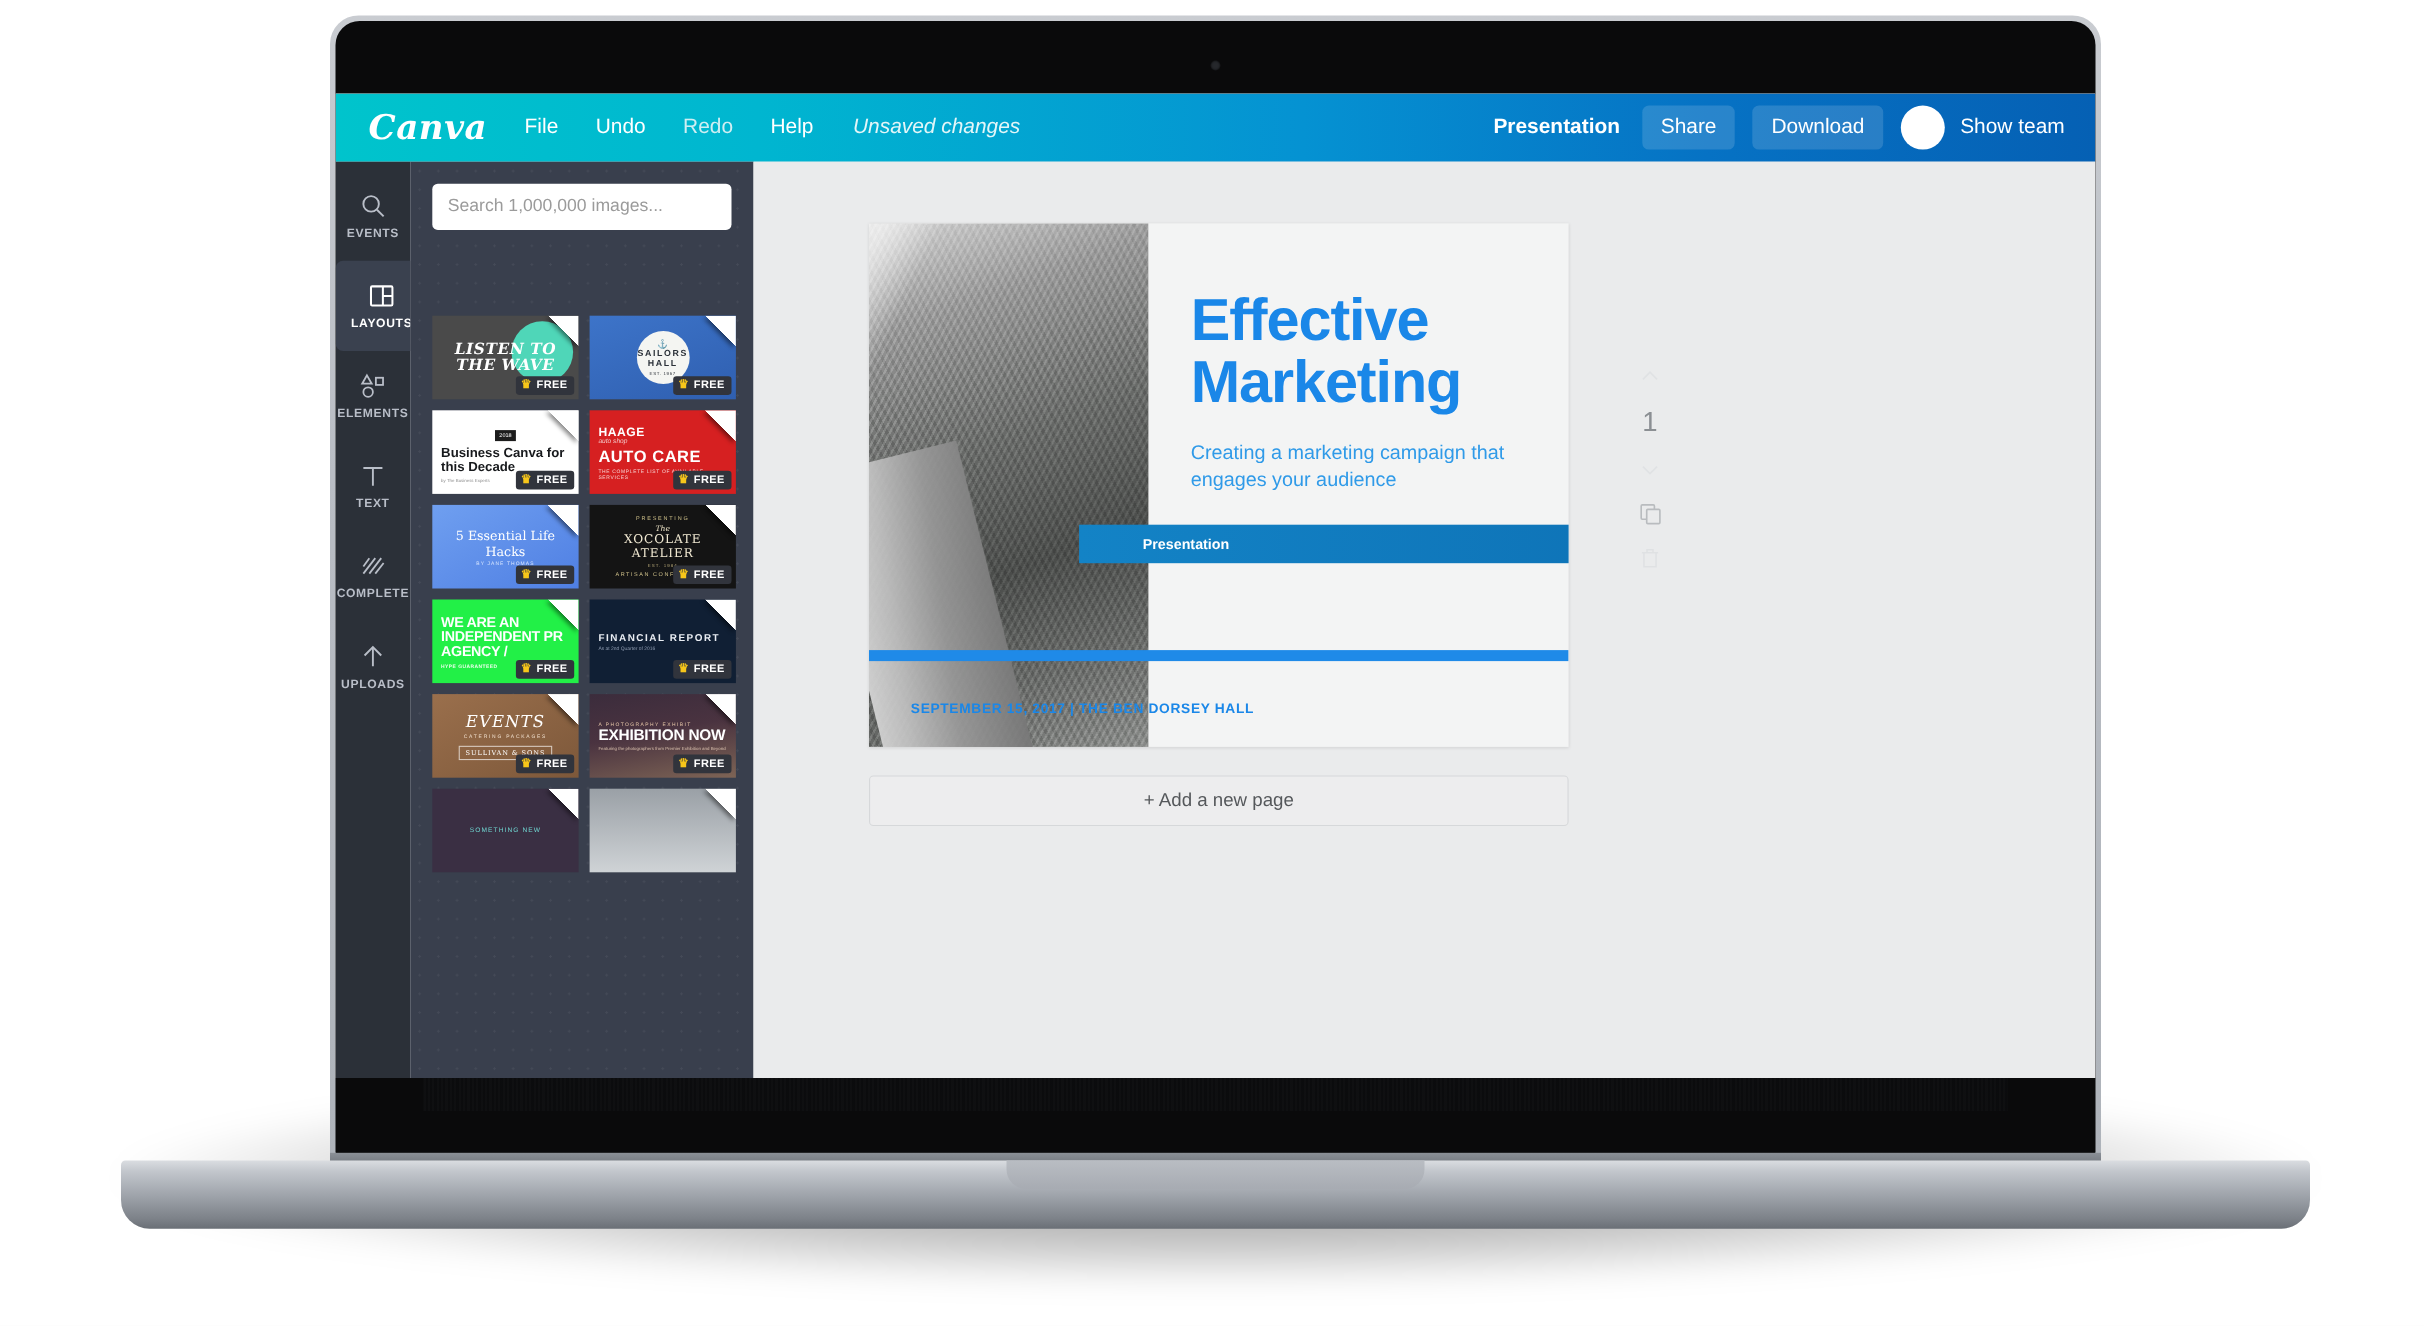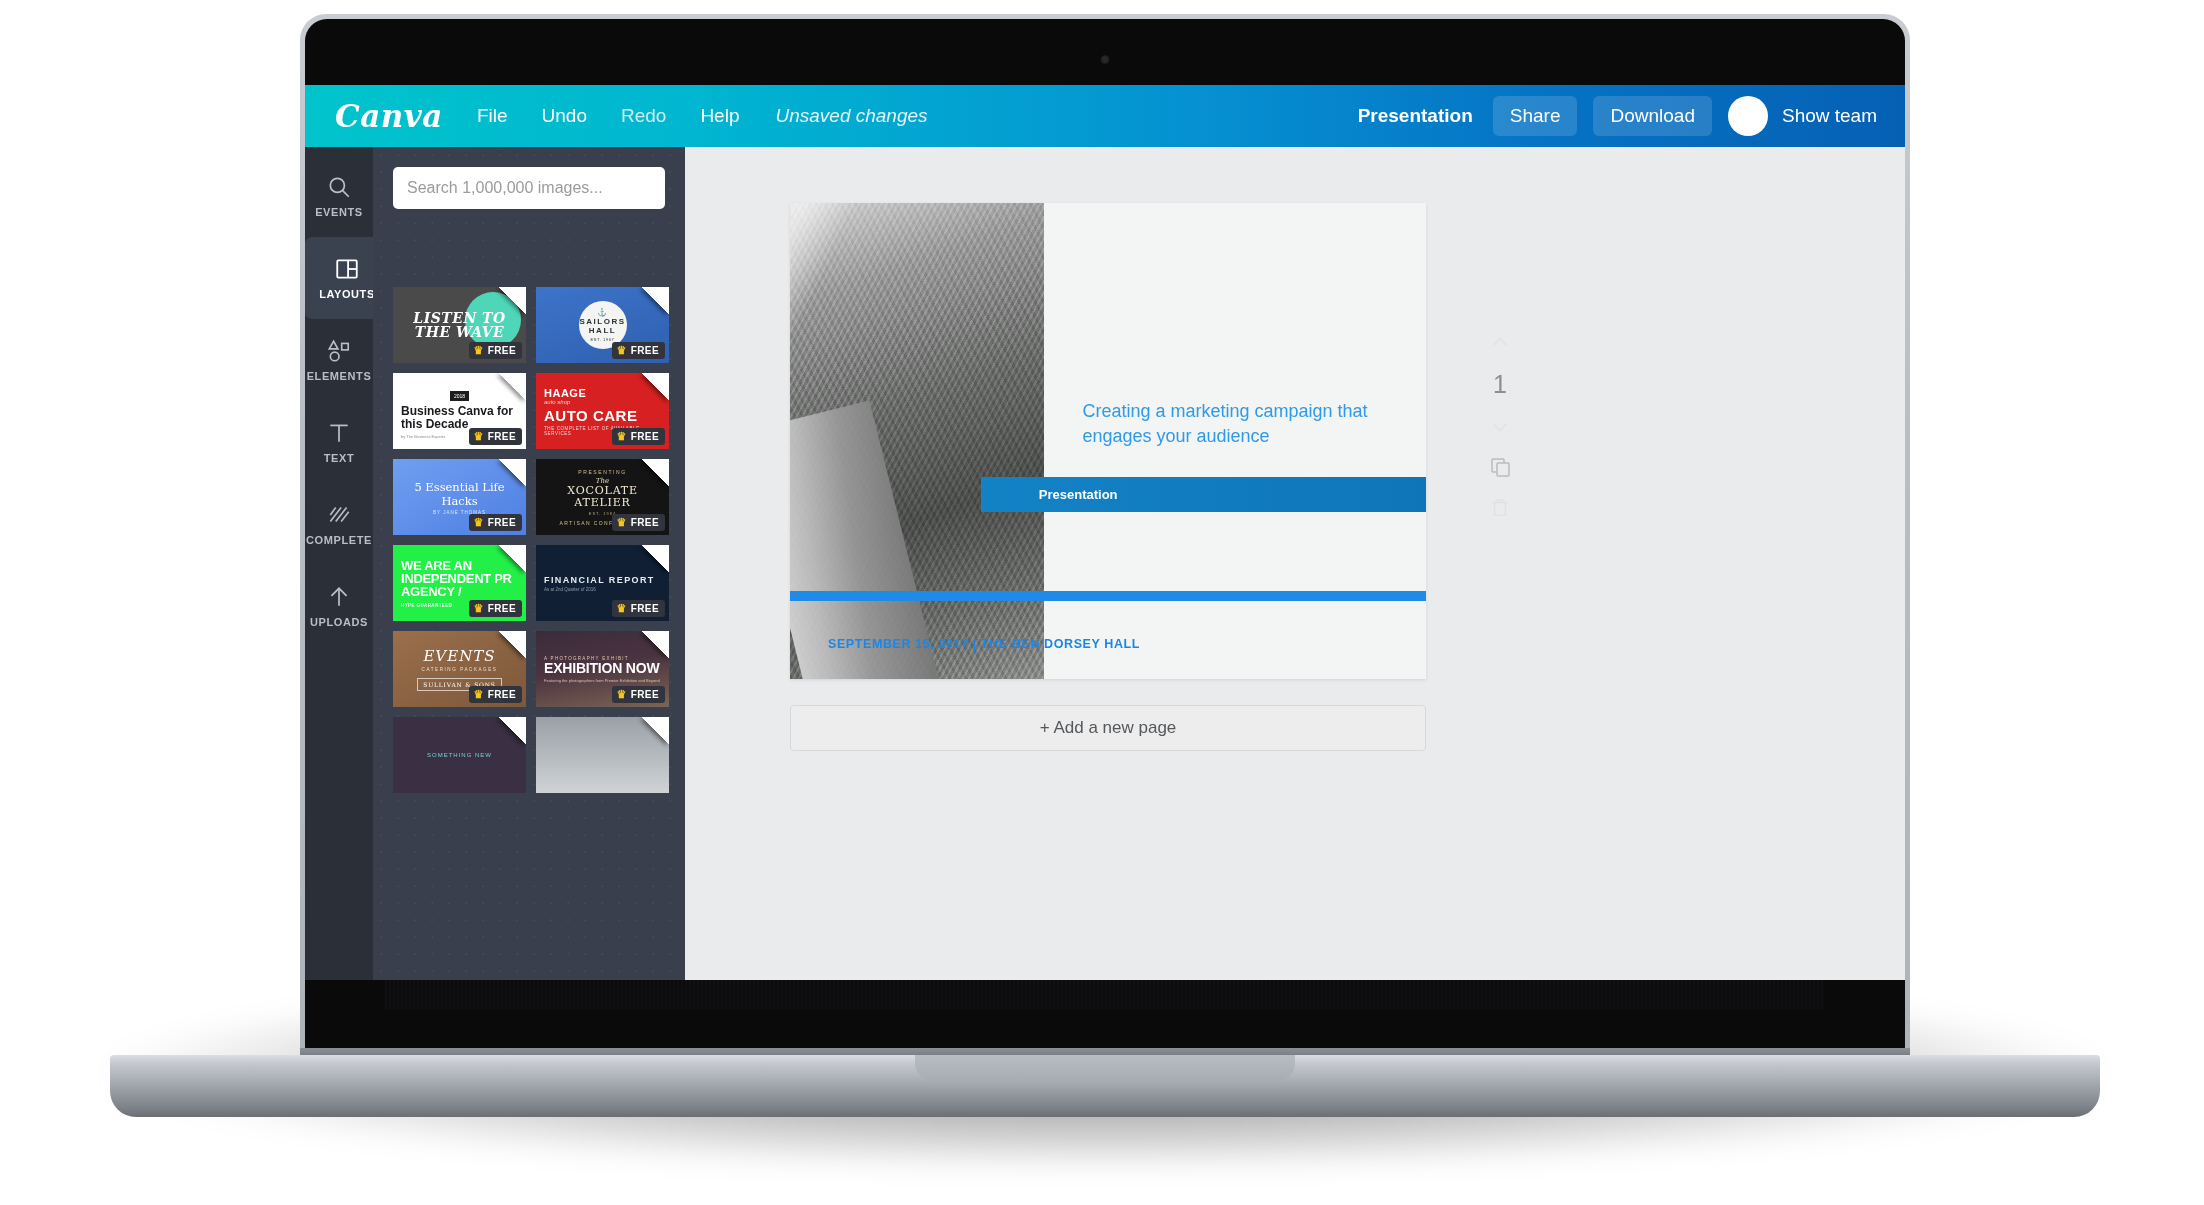--- a/index.html
+++ b/index.html
@@ -512,20 +512,21 @@
         </div>
 
         <div id="canvas-area">
 
           <div id="slide">
             <div id="slide-photo"></div>
             <div id="presentation-tag">
               <span>Presentation</span>
             </div>
             <div id="slide-right">
+              <div id="slide-title">Effective Marketing</div>
               <div id="slide-sub">Creating a marketing campaign that engages your audience</div>
             </div>
             <div id="slide-rule"></div>
             <div id="slide-footer">SEPTEMBER 15, 2017  |  THE BEN DORSEY HALL</div>
           </div>
 
           <div id="page-tools">
             <div class="ptool">
               <svg width="22" height="22" viewBox="0 0 24 24" fill="none" stroke="#e0e2e4" stroke-width="1.7">
                 <polyline points="5,14 12,7 19,14"></polyline>

